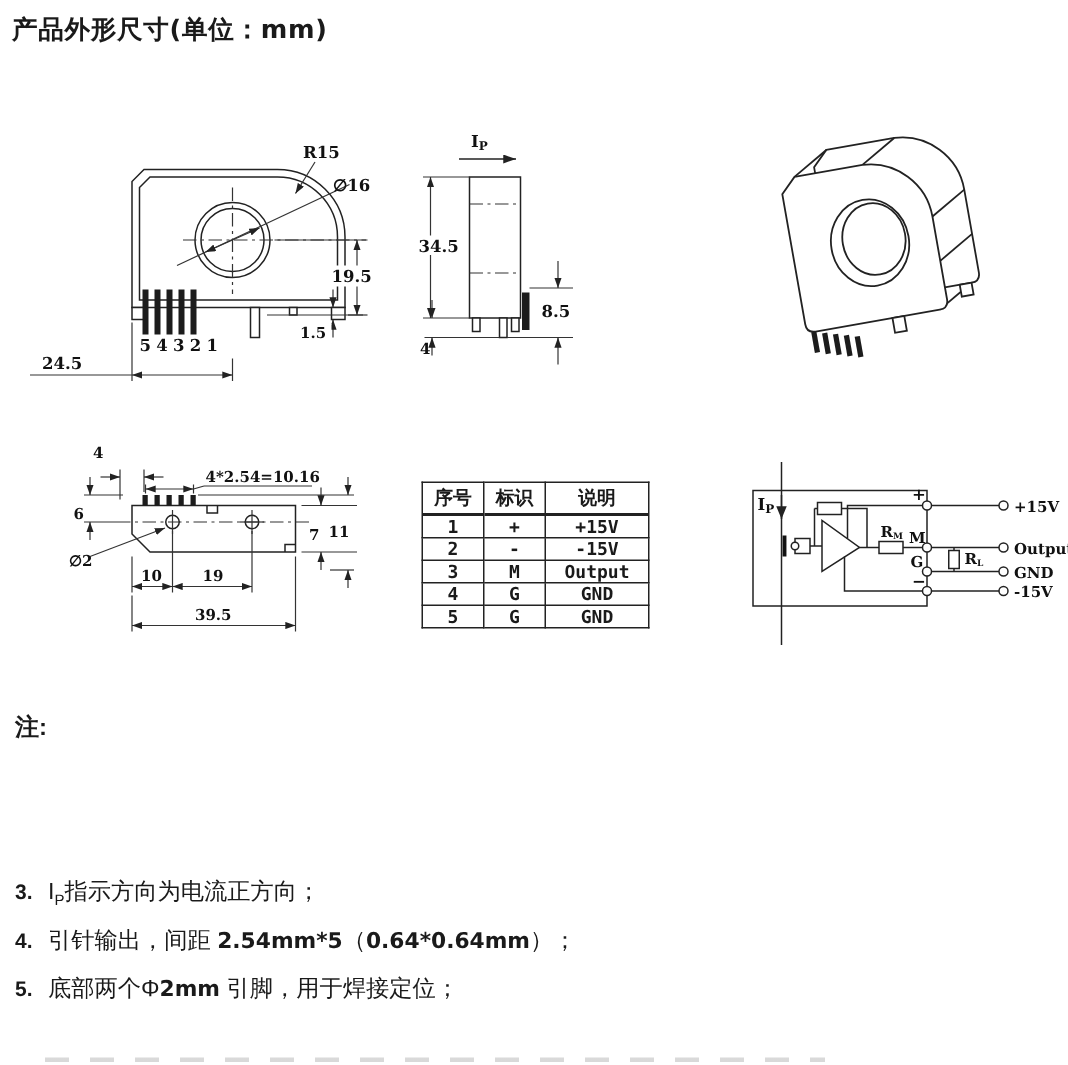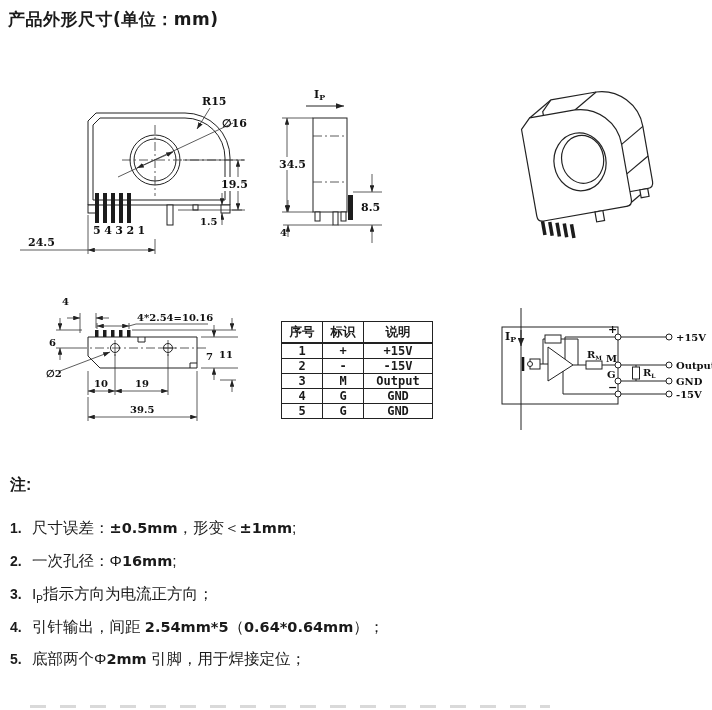--- a/index.html
+++ b/index.html
@@ -333,20 +333,18 @@
       <text class="dimS" x="117" y="78">G</text>
       <text class="dim" font-size="11" x="118" y="91">−</text>
       <text class="dimS" x="186" y="41">+15V</text>
       <text class="dimS" x="186" y="69">Output</text>
       <text class="dimS" x="186" y="85">GND</text>
       <text class="dimS" x="186" y="98">-15V</text>
     </g>
   </svg>
 
   <div id="notes-title">注:</div>
-  <div class="note-line" style="top:518px"><span class="note-num">1.</span><span><span>尺寸误差：</span><span class="bseg">±0.5mm</span><span>，形变＜</span><span class="bseg">±1mm</span><span>;</span></span></div>
-  <div class="note-line" style="top:551px"><span class="note-num">2.</span><span><span>一次孔径：Φ</span><span class="bseg">16mm</span><span>;</span></span></div>
   <div class="note-line" style="top:584px"><span class="note-num">3.</span><span><span>I</span><sub>P</sub><span>指示方向为电流正方向；</span></span></div>
   <div class="note-line" style="top:617px"><span class="note-num">4.</span><span><span>引针输出，间距 </span><span class="bseg">2.54mm*5</span><span>（</span><span class="bseg">0.64*0.64mm</span><span>）；</span></span></div>
   <div class="note-line" style="top:649px"><span class="note-num">5.</span><span><span>底部两个Φ</span><span class="bseg">2mm</span><span> 引脚，用于焊接定位；</span></span></div>
 
   <div id="bottom-strip"></div>
 </div>
 
 </body></html>

